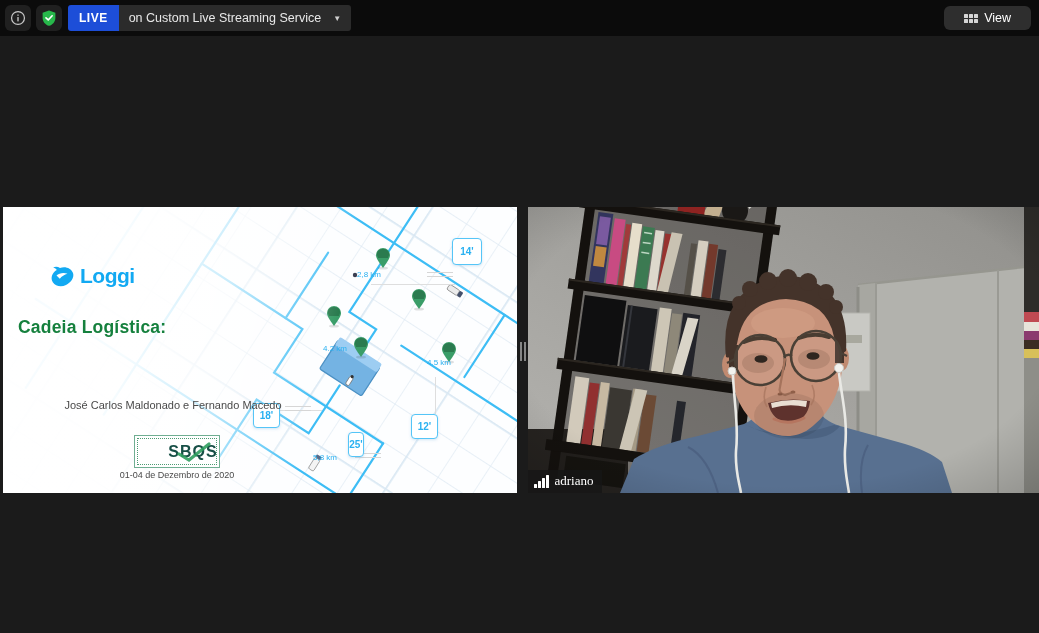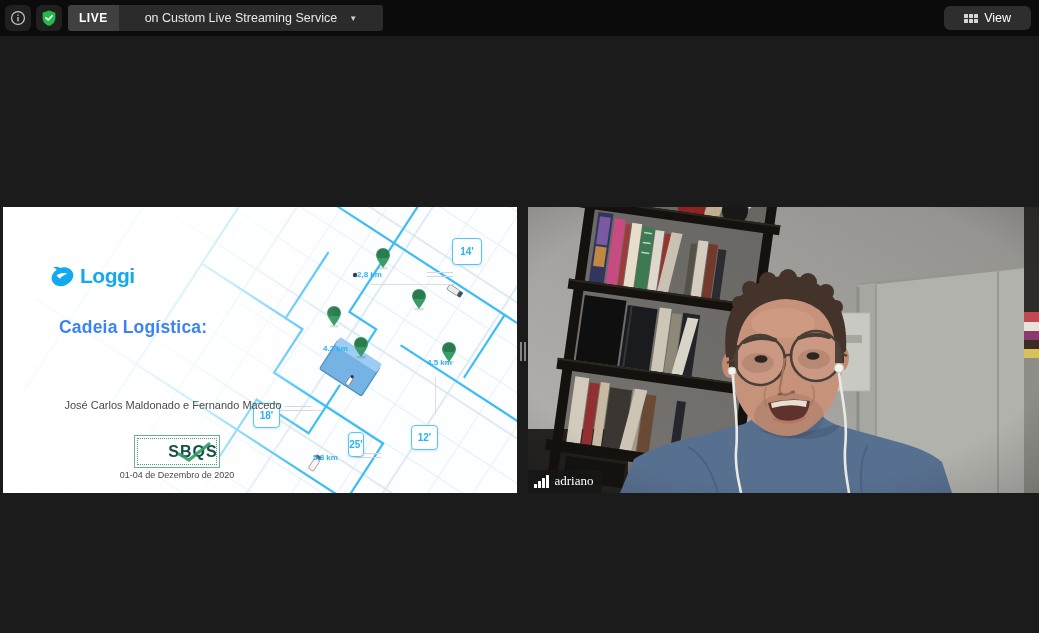--- a/index.html
+++ b/index.html
@@ -8,26 +8,26 @@
   .app { position:relative; width:1039px; height:633px; background:#1b1b1b; }
 
   
   .topbar { position:absolute; top:0; left:0; width:1039px; height:36px;
             background:#0b0b0b; }
   .icon-btn { position:absolute; top:5px; width:26px; height:26px; border:none;
               border-radius:6px; background:#202020; display:flex; align-items:center;
               justify-content:center; cursor:pointer; padding:0; }
   .icon-btn svg { display:block; }
   .live-group { position:absolute; left:68px; top:5px; height:26px; display:flex; }
-  .live-badge { background:#404040; color:#fff; font-size:12px; font-weight:bold;
+  .live-badge { background:#1d4ed8; color:#fff; font-size:12px; font-weight:bold;
                 letter-spacing:.5px; display:flex; align-items:center; padding:0 11px;
                 border-radius:3px 0 0 3px; }
   .stream-dropdown { background:#2b2b2b; border:none; color:#e8e8e8; font-size:12.5px;
                      font-family:"Liberation Sans", sans-serif; display:flex; align-items:center;
-                     gap:12px; padding:0 26px; border-radius:0 3px 3px 0; cursor:pointer; }
+                     gap:12px; padding:0 10px; border-radius:0 3px 3px 0; cursor:pointer; }
   .stream-dropdown .caret { font-size:8px; color:#cfcfcf; }
   .view-btn { position:absolute; right:8px; top:6px; height:24px; background:#2e2e2e;
               border:none; border-radius:6px; color:#fff; font-size:12.5px;
               font-family:"Liberation Sans", sans-serif; display:flex; align-items:center;
               gap:6px; padding:0 20px; cursor:pointer; }
   .grid-icon { display:grid; grid-template-columns:repeat(3,4px); grid-auto-rows:4px;
                gap:1px; }
   .grid-icon i { background:#d6d6d6; border-radius:.5px; }
 
   
@@ -41,29 +41,29 @@
   .resize-handle i { display:block; width:2px; height:19px; background:#858585; }
 
   
   .map-svg { position:absolute; top:0; left:0; }
   .fade { position:absolute; top:0; left:0; width:514px; height:286px;
           background:linear-gradient(103deg, rgba(255,255,255,.97) 0%, rgba(255,255,255,.95) 27%,
                      rgba(255,255,255,.72) 42%, rgba(255,255,255,0) 62%); pointer-events:none; }
   .tbox { position:absolute; background:#fff; border:1.5px solid #55c5f7; border-radius:4px;
           color:#2ab1f1; font-weight:bold; font-size:10px; display:flex; align-items:center;
           justify-content:center; box-shadow:0 1px 3px rgba(110,170,215,.3); }
-  .km { position:absolute; color:#2ab1f1; font-weight:bold; font-size:8px; white-space:nowrap; }
+  .km { position:absolute; color:#2ab1f1; font-weight:normal; font-size:8px; white-space:nowrap; }
   .coords { position:absolute; }
   .coords i { display:block; width:26px; height:1px; background:#d6d6d6; margin:3px 0; }
   .gline { position:absolute; background:#dedede; }
 
   .slide-logo { position:absolute; left:45px; top:57px; display:flex; align-items:center; gap:5px; }
   .slide-logo .wordmark { color:#12a9f2; font-size:21px; font-weight:bold; letter-spacing:-.5px; }
-  .slide-title { position:absolute; left:15px; color:#3b82f6; font-size:17.5px;
-                 font-weight:bold; letter-spacing:.2px; white-space:nowrap;margin-left:41px; }
+  .slide-title { position:absolute; left:15px; color:#15803d; font-size:17.5px;
+                 font-weight:bold; letter-spacing:.2px; white-space:nowrap; }
   .slide-title.l1 { top:110px; }
   .slide-title.l2 { top:138px; }
   .slide-authors { position:absolute; left:40px; top:171px; width:260px; text-align:center;
                    color:#4a4a4a; font-size:11px;margin-top:21px; }
   .stamp { position:absolute; left:131px; top:228px; width:86px; height:33px; background:#fff;
            border:1.5px solid #6fae92; display:flex; align-items:center; justify-content:center; }
   .stamp::before { content:""; position:absolute; inset:2px; border:1px dotted #4b9b72; }
   .stamp .stamp-text { color:#174f46; font-size:16px; font-weight:bold; letter-spacing:1px;margin-left:32px; }
   .stamp svg { position:absolute; right:8px; top:6px; }
   .slide-date { position:absolute; left:106px; top:263px; width:136px; text-align:center;
@@ -214,21 +214,21 @@
         </div>
       <div class="gline" style="left:432px;top:170px;width:1px;height:37px"></div>
       <div class="coords" style="left:352px;top:243px">
           <i></i>
           <i></i>
         </div>
 
       <div class="tbox" style="left:449px;top:31px;width:30px;height:27px">14'</div>
       <div class="tbox" style="left:250px;top:196px;width:27px;height:25px">18'</div>
       <div class="tbox" style="left:345px;top:225px;width:16px;height:25px">25'</div>
-      <div class="tbox" style="left:408px;top:218px;width:27px;height:25px">12'</div>
+      <div class="tbox" style="left:408px;top:207px;width:27px;height:25px">12'</div>
 
       <span class="km" style="left:354px;top:63px">2,8 km</span>
       <span class="km" style="left:320px;top:137px">4.2 km</span>
       <span class="km" style="left:424px;top:151px">4.5 km</span>
       <span class="km" style="left:310px;top:246px">5,8 km</span>
 
       <div class="slide-logo">
         <svg width="27" height="24" viewBox="0 0 27 24">
           <path d="M25 9 C23 4 17 2 12 4 C10 2.6 7.5 2.2 5.2 3.4 C7 3.8 8.2 4.8 8.8 6 C4 8.6 2.2 14 4.8 18.2 C7.4 22.4 13.4 23.4 18 21 C22.6 18.6 26.6 13.8 25 9 Z" fill="#12a9f2"></path>
           <path d="M8.5 11.5 C11 9 16 8.2 19.5 9.8 C16.5 10.8 13.5 12.4 11.8 14.8 Z" fill="#ffffff"></path>

